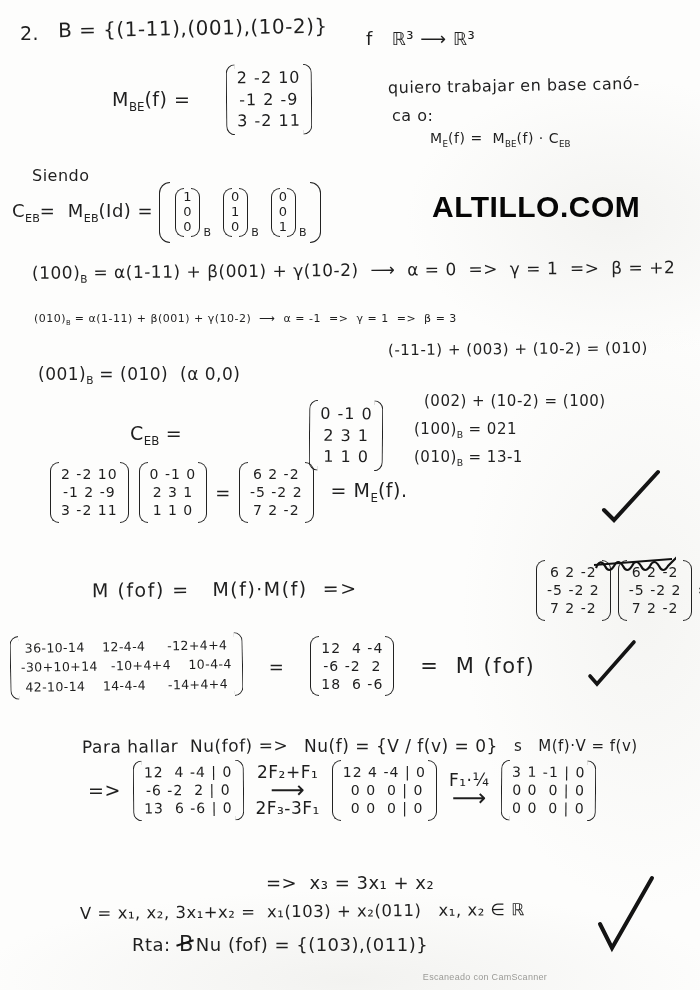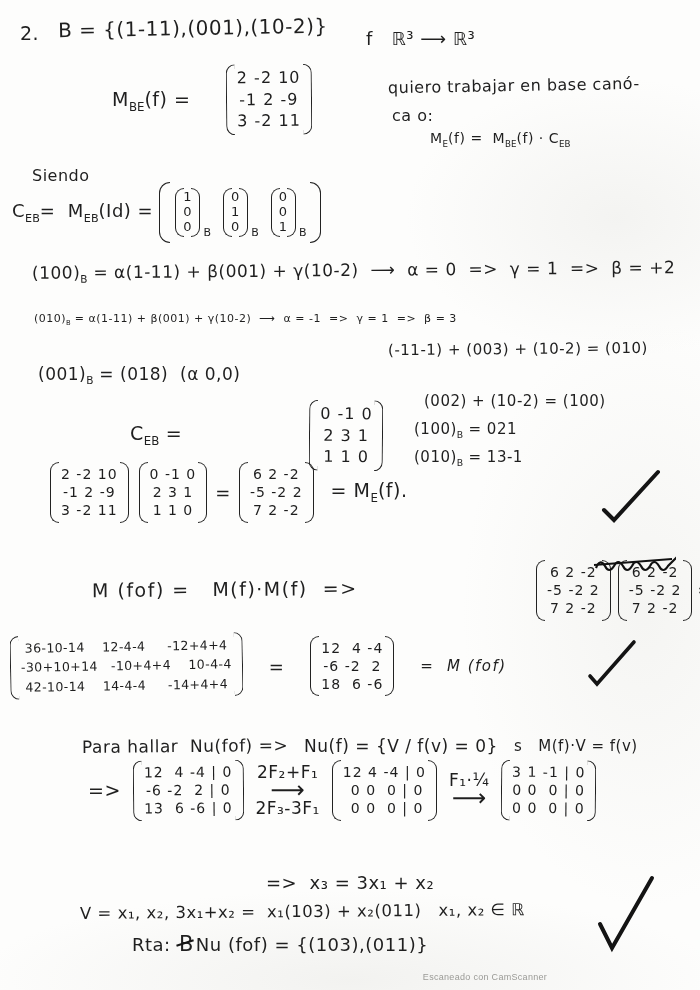--- a/index.html
+++ b/index.html
@@ -110,29 +110,30 @@
           <span class="r">0</span>
           <span class="r">0</span>
           <span class="r">1</span>
         </span>
           <sub>B</sub>
       </span>
     </span>
   </div>
 
   
+  <span class="abs watermark" style="left:432px; top:190px;">ALTILLO.COM</span>
 
   
   <span class="abs hw rotm05" style="left:32px; top:260px; font-size:17px;"><span>(100)</span><sub>B</sub><span> = α(1-11) + β(001) + γ(10-2)  ⟶  α = 0  =&gt;  γ = 1  =&gt;  β = +2</span></span>
 
   <span class="abs hw" style="left:34px; top:312px; font-size:11px;"><span>(010)</span><sub>B</sub><span> = α(1-11) + β(001) + γ(10-2)  ⟶  α = -1  =&gt;  γ = 1  =&gt;  β = 3</span></span>
 
   <span class="abs hw rotm05" style="left:388px; top:340px; font-size:15px;">(-11-1) + (003) + (10-2) = (010)</span>
 
-  <span class="abs hw" style="left:38px; top:364px; font-size:17px;"><span>(001)</span><sub>B</sub><span> = (018)  (α 0,0)</span></span>
+  <span class="abs hw" style="left:38px; top:364px; font-size:17px;"><span>(001)</span><sub>B</sub><span> = (010)  (α 0,0)</span></span>
 
   <span class="abs hw" style="left:424px; top:392px; font-size:15px;">(002) + (10-2) = (100)</span>
 
   <span class="abs hw" style="left:414px; top:420px; font-size:15px;"><span>(100)</span><sub>B</sub><span> = 021</span></span>
 
   <span class="abs hw" style="left:414px; top:448px; font-size:15px;"><span>(010)</span><sub>B</sub><span> = 13-1</span></span>
 
   
   <span class="abs hw" style="left:130px; top:422px; font-size:19px;"><span>C</span><sub>EB</sub><span> =</span></span>
   <span class="abs mx rot05" style="left:212px; top:400px;">
@@ -195,21 +196,21 @@
       <span class="r">36-10-14    12-4-4     -12+4+4</span>
       <span class="r">-30+10+14   -10+4+4    10-4-4</span>
       <span class="r">42-10-14    14-4-4     -14+4+4</span>
     </span>
     <span class="hw" style="font-size:18px;">=</span>
     <span class="mx small">
       <span class="r">12  4 -4</span>
       <span class="r">-6 -2  2</span>
       <span class="r">18  6 -6</span>
     </span>
-    <span class="hw" style="font-size:15px; letter-spacing:1.5px;font-style:italic;">=  M (fof)</span>
+    <span class="hw" style="font-size:21px; letter-spacing:1.5px;">=  M (fof)</span>
   </div>
   <span class="abs" style="left:580px; top:636px;">
     <svg width="62" height="56" viewBox="0 0 62 56">
         <path d="M10 40 L17 48 L54 6" fill="none" stroke="#141414" stroke-width="3.6" stroke-linecap="round"></path>
       </svg>
   </span>
 
   
   <div class="abs row" style="left:82px; top:736px; gap:16px;">
     <span class="hw rotm05" style="font-size:17px;">Para hallar  Nu(fof) =&gt;</span>

